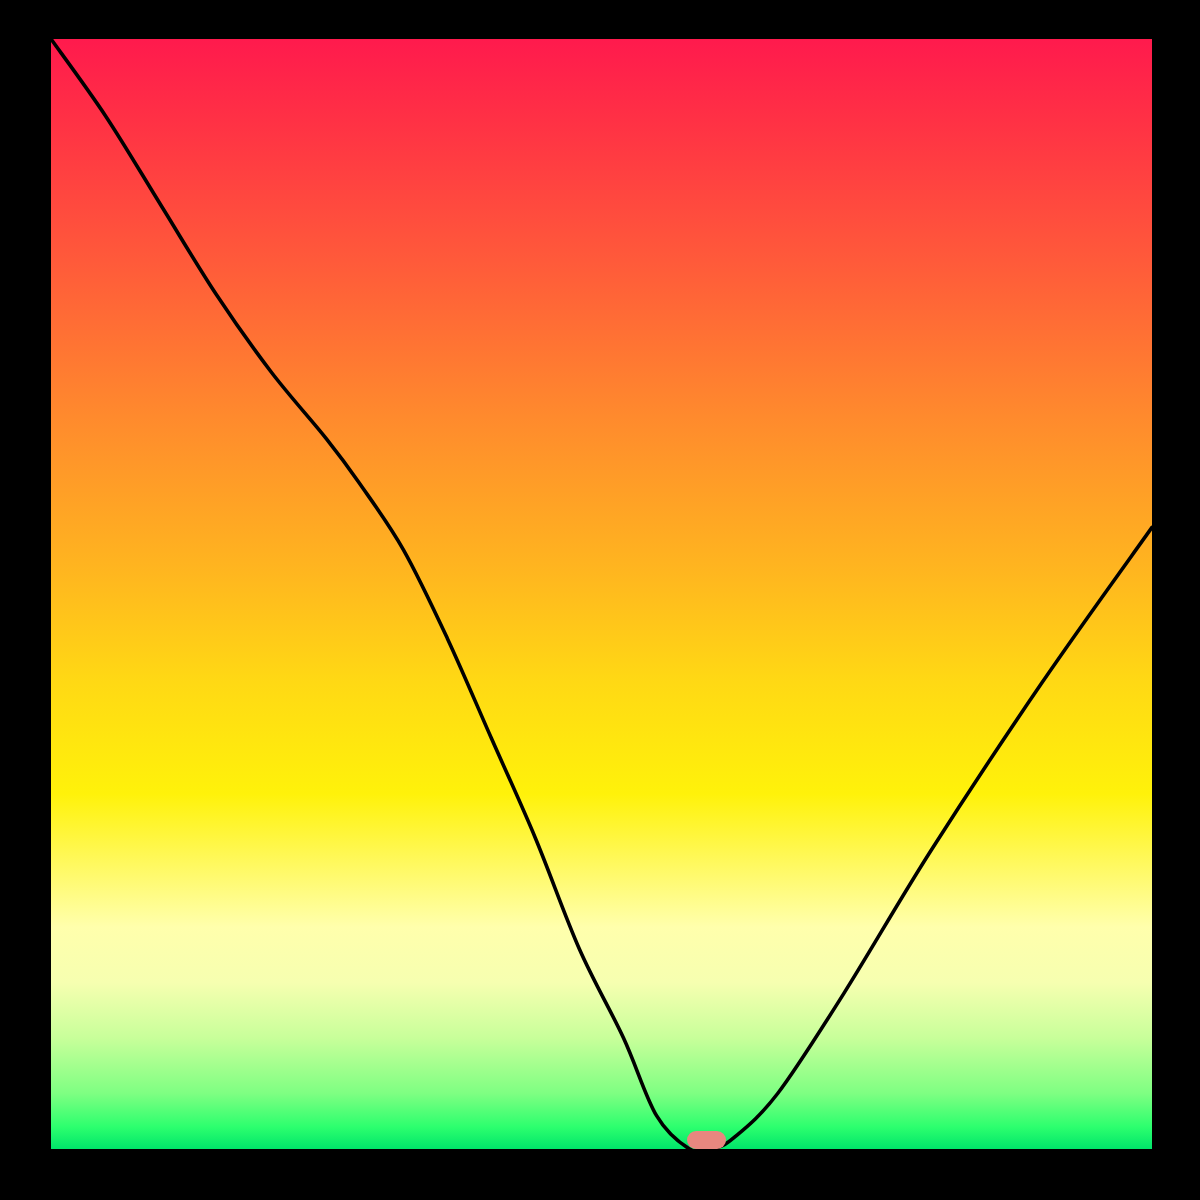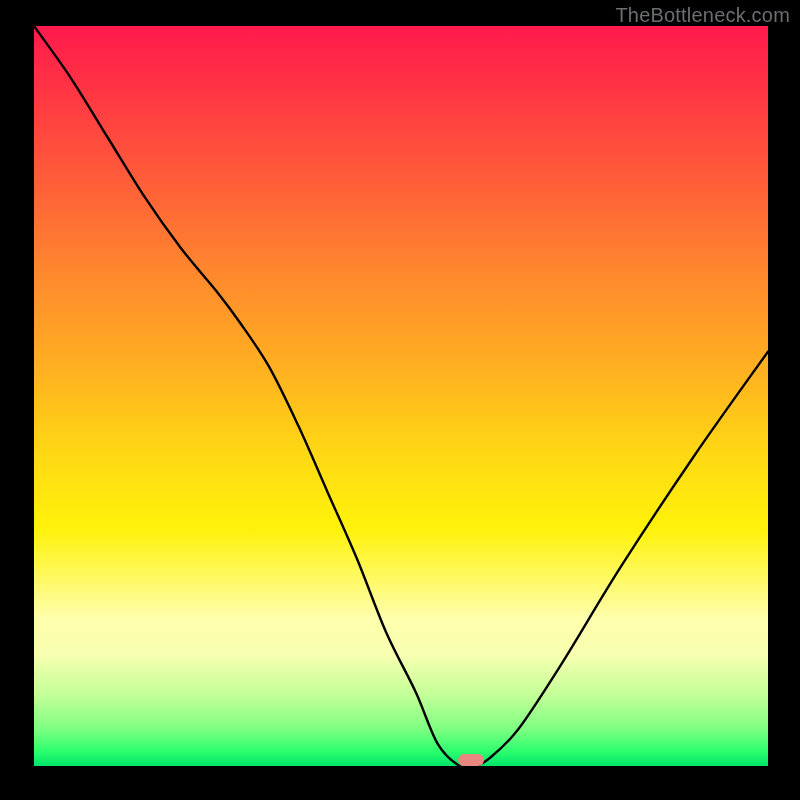--- a/index.html
+++ b/index.html
@@ -68,21 +68,20 @@
     font-weight: 400;
     letter-spacing: 0.2px;
     user-select: none;
   }
 </style>
 </head>
 <body>
 
 <div class="frame">
 
-  <div class="watermark">TheBottleneck.com</div>
 
   <div class="plot-area">
     <div class="gradient"></div>
 
     <svg class="curve" viewBox="0 0 734 740" preserveAspectRatio="none">
       <path d="M 0.00 0.00 C 6.12 8.63, 24.47 33.30, 36.70 51.80 C 48.93 70.30, 61.17 91.27, 73.40 111.00 C 85.63 130.73, 97.87 151.70, 110.10 170.20 C 122.33 188.70, 134.57 205.97, 146.80 222.00 C 159.03 238.03, 173.71 254.07, 183.50 266.40 C 193.29 278.73, 196.96 283.67, 205.52 296.00 C 214.08 308.33, 225.09 323.13, 234.88 340.40 C 244.67 357.67, 254.45 378.63, 264.24 399.60 C 274.03 420.57, 283.81 444.00, 293.60 466.20 C 303.39 488.40, 313.17 509.37, 322.96 532.80 C 332.75 556.23, 342.53 584.60, 352.32 606.80 C 362.11 629.00, 373.12 647.50, 381.68 666.00 C 390.24 684.50, 396.36 705.47, 403.70 717.80 C 411.04 730.13, 419.60 736.30, 425.72 740.00 C 431.84 743.70, 435.51 741.23, 440.40 740.00 C 445.29 738.77, 447.74 738.77, 455.08 732.60 C 462.42 726.43, 472.21 719.03, 484.44 703.00 C 496.67 686.97, 511.35 663.53, 528.48 636.40 C 545.61 609.27, 565.18 574.73, 587.20 540.20 C 609.22 505.67, 636.13 464.97, 660.60 429.20 C 685.07 393.43, 721.77 342.87, 734.00 325.60" fill="none" stroke="#000" stroke-width="2.4" stroke-linejoin="round" stroke-linecap="round"></path>
     </svg>
 
     <div class="marker" style="left: 436.73px; top: 734.08px; background: rgb(232, 135, 127);"></div>
   </div>

